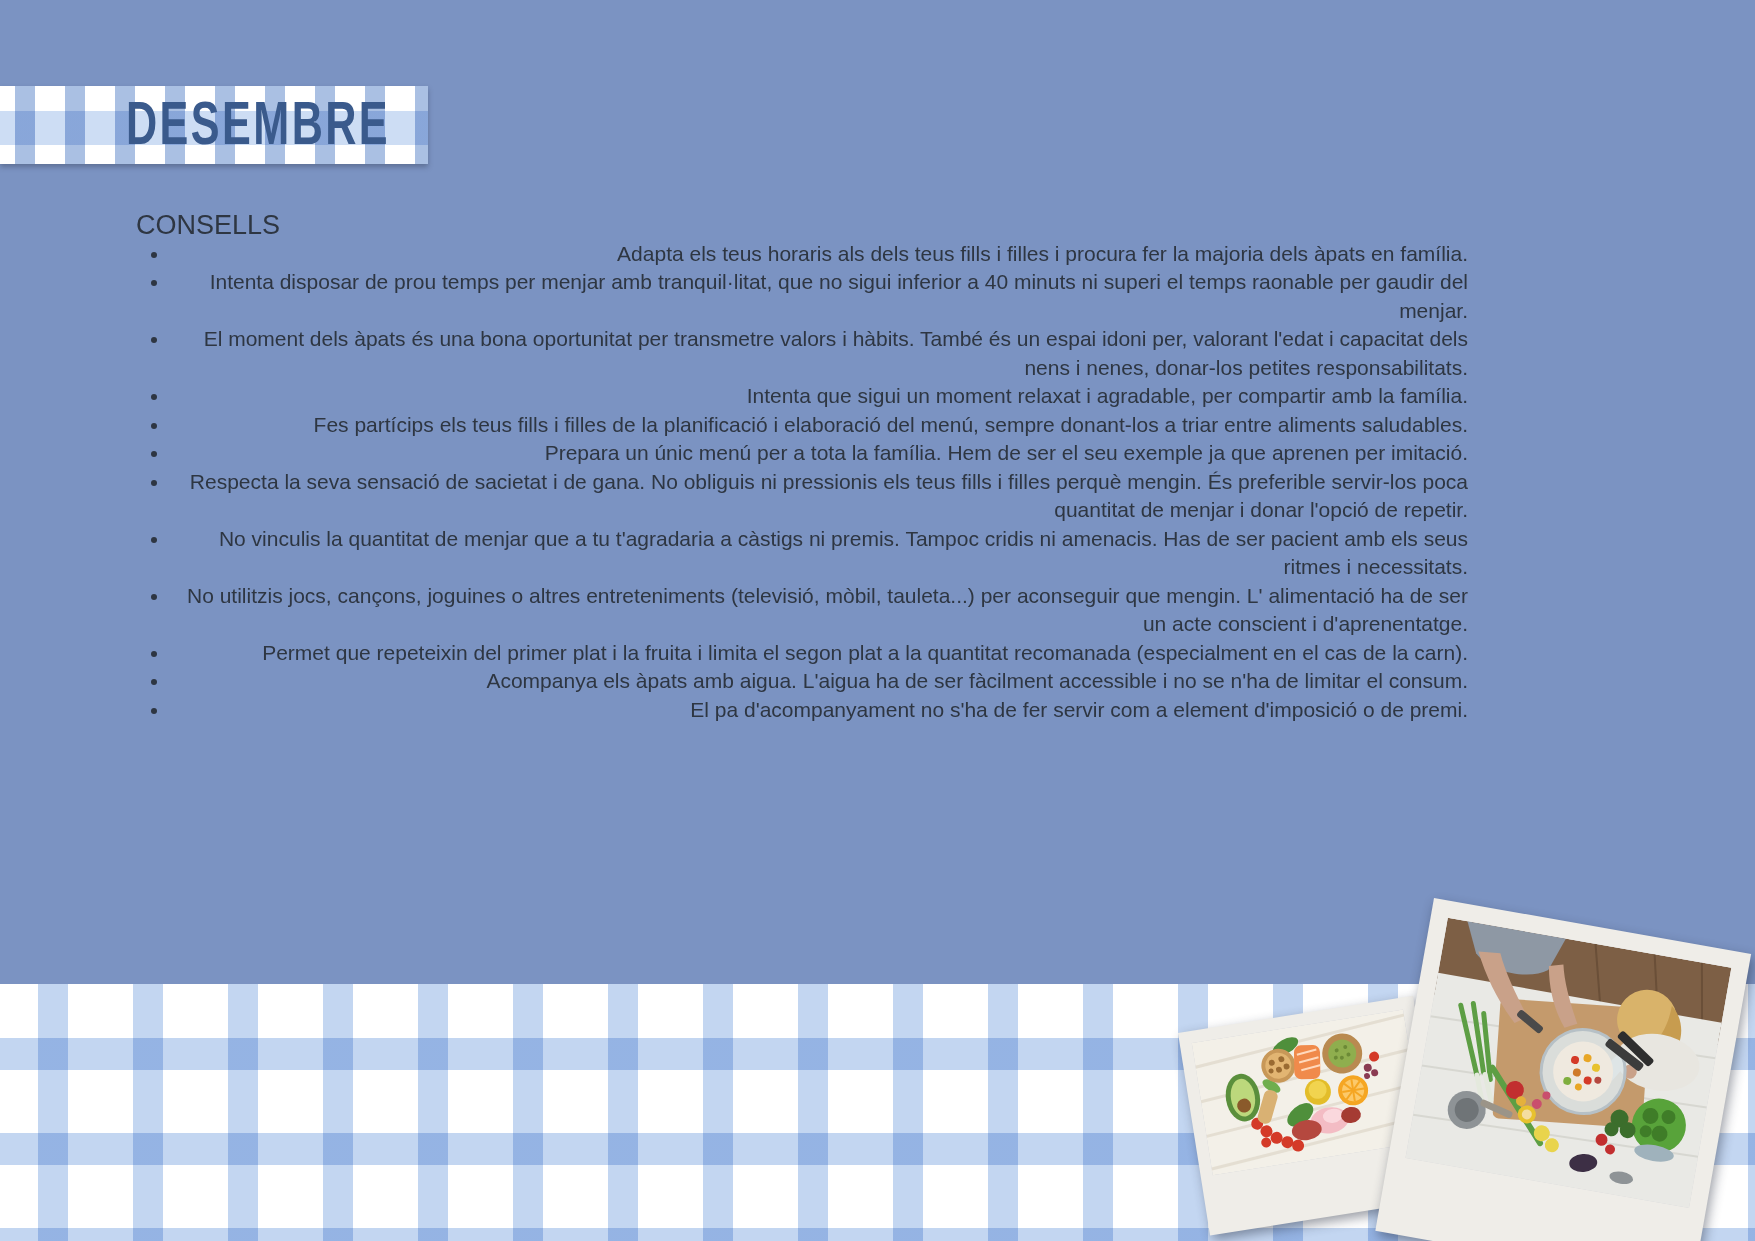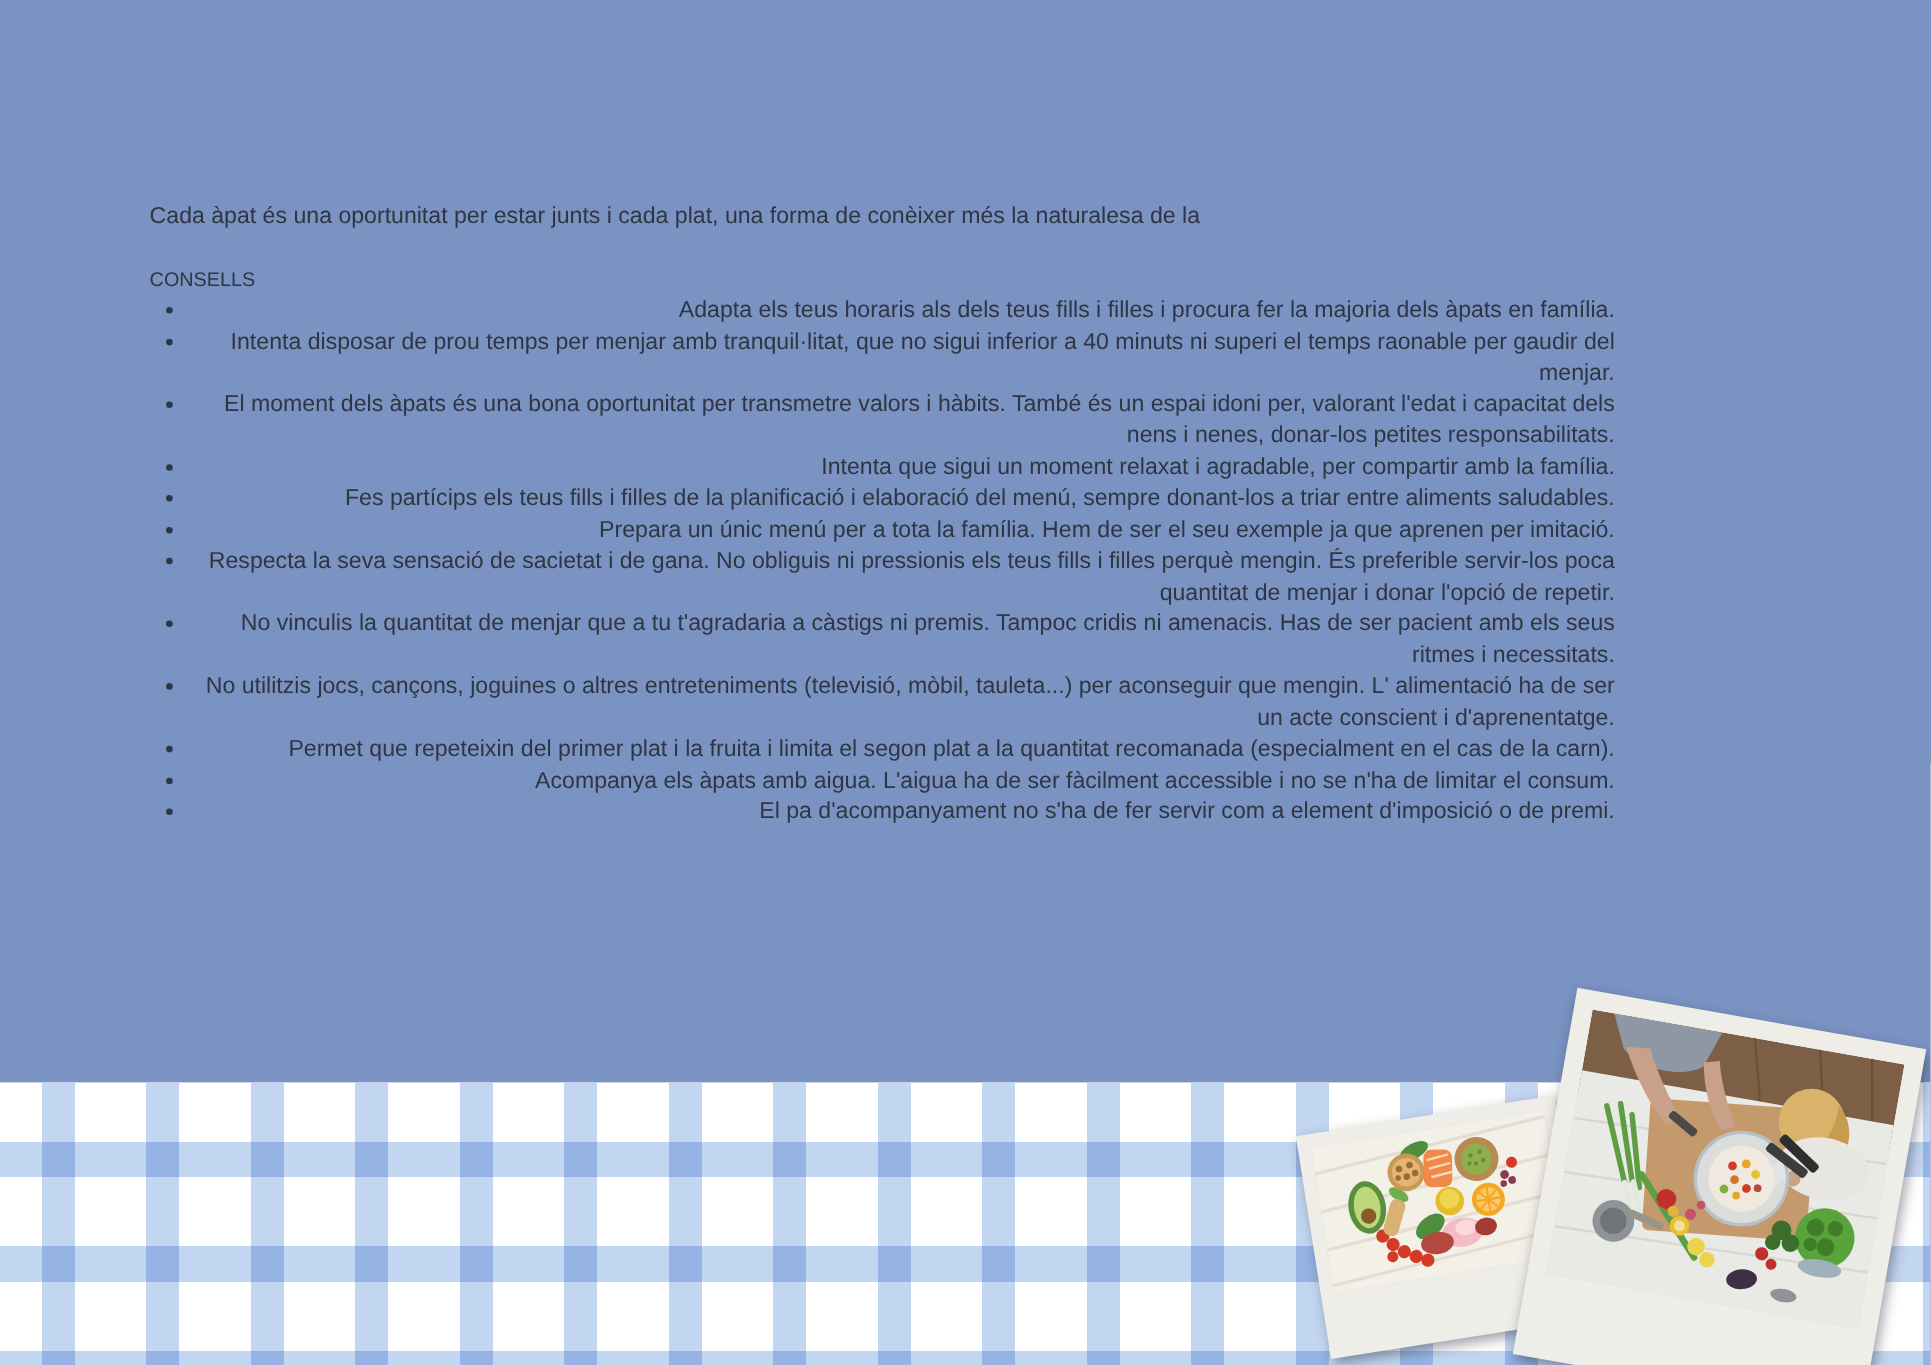--- a/index.html
+++ b/index.html
@@ -36,21 +36,21 @@
     transform:scale(.80,1.14); transform-origin:left center; white-space:nowrap;
   }
 
   
   .content{
     position:absolute; left:136px; top:183px; width:1332px;
     font-size:21px; line-height:28.5px;
   }
   .intro{margin:0 0 29px 0;}
   .para-line{margin:0;}
-  .consells-heading{margin:28px 0 0 0; font-size:18px; font-weight:normal;}
+  .consells-heading{margin:28px 0 0 0; font-size:27px; font-weight:normal;}
   ul.consells{margin:0; padding:0 0 0 34px;}
   ul.consells li{margin:0; padding-left:2px;text-align:right;}
 
   
   .polaroid{
     position:absolute; background:#efede8;
     box-shadow:3px 5px 12px rgba(30,38,55,.45);
   }
   .polaroid .photo{position:absolute; overflow:hidden; background:#ddd;}
   .polaroid-left{
@@ -63,26 +63,28 @@
     transform:rotate(10deg); transform-origin:top left; z-index:2;
   }
   .polaroid-right .photo{left:17px; top:17px; width:288px; height:244px;}
   .photo svg{display:block; width:100%; height:100%;}
 </style>
 </head>
 <body>
 
 <div class="page">
 
+  <div class="banner">
+    <h1>DESEMBRE</h1>
+  </div>
 
   <div class="content">
 
     <div>
 
-    <p class="para-line">Cada àpat és una oportunitat per estar junts i cada plat, una forma de conèixer més la naturalesa de la</p>
       </div>
 
     <h2 class="consells-heading">CONSELLS</h2>
 
     <ul class="consells">
 
     <li>Adapta els teus horaris als dels teus fills i filles i procura fer la majoria dels àpats en família.</li>
         <li>Intenta disposar de prou temps per menjar amb tranquil·litat, que no sigui inferior a 40 minuts ni superi el temps raonable per gaudir del menjar.</li>
         <li>El moment dels àpats és una bona oportunitat per transmetre valors i hàbits. També és un espai idoni per, valorant l'edat i capacitat dels nens i nenes, donar-los petites responsabilitats.</li>
         <li>Intenta que sigui un moment relaxat i agradable, per compartir amb la família.</li>

